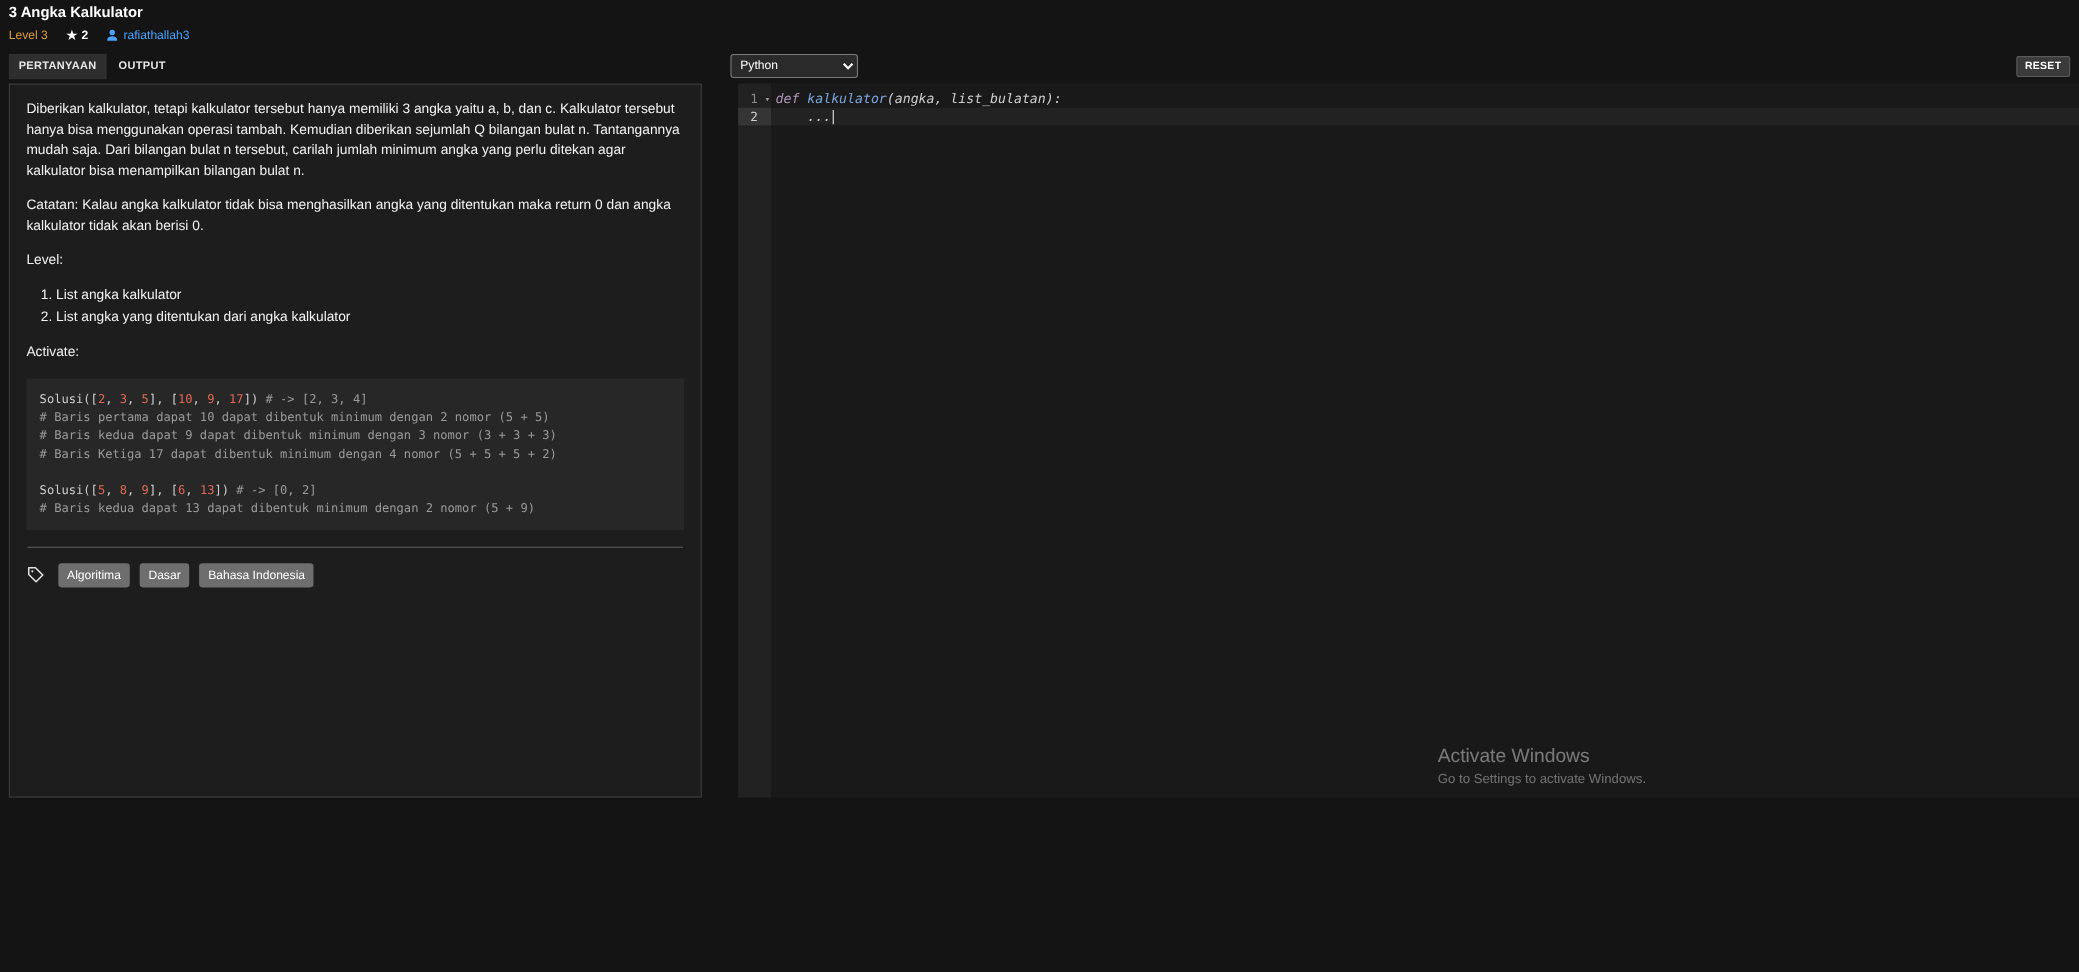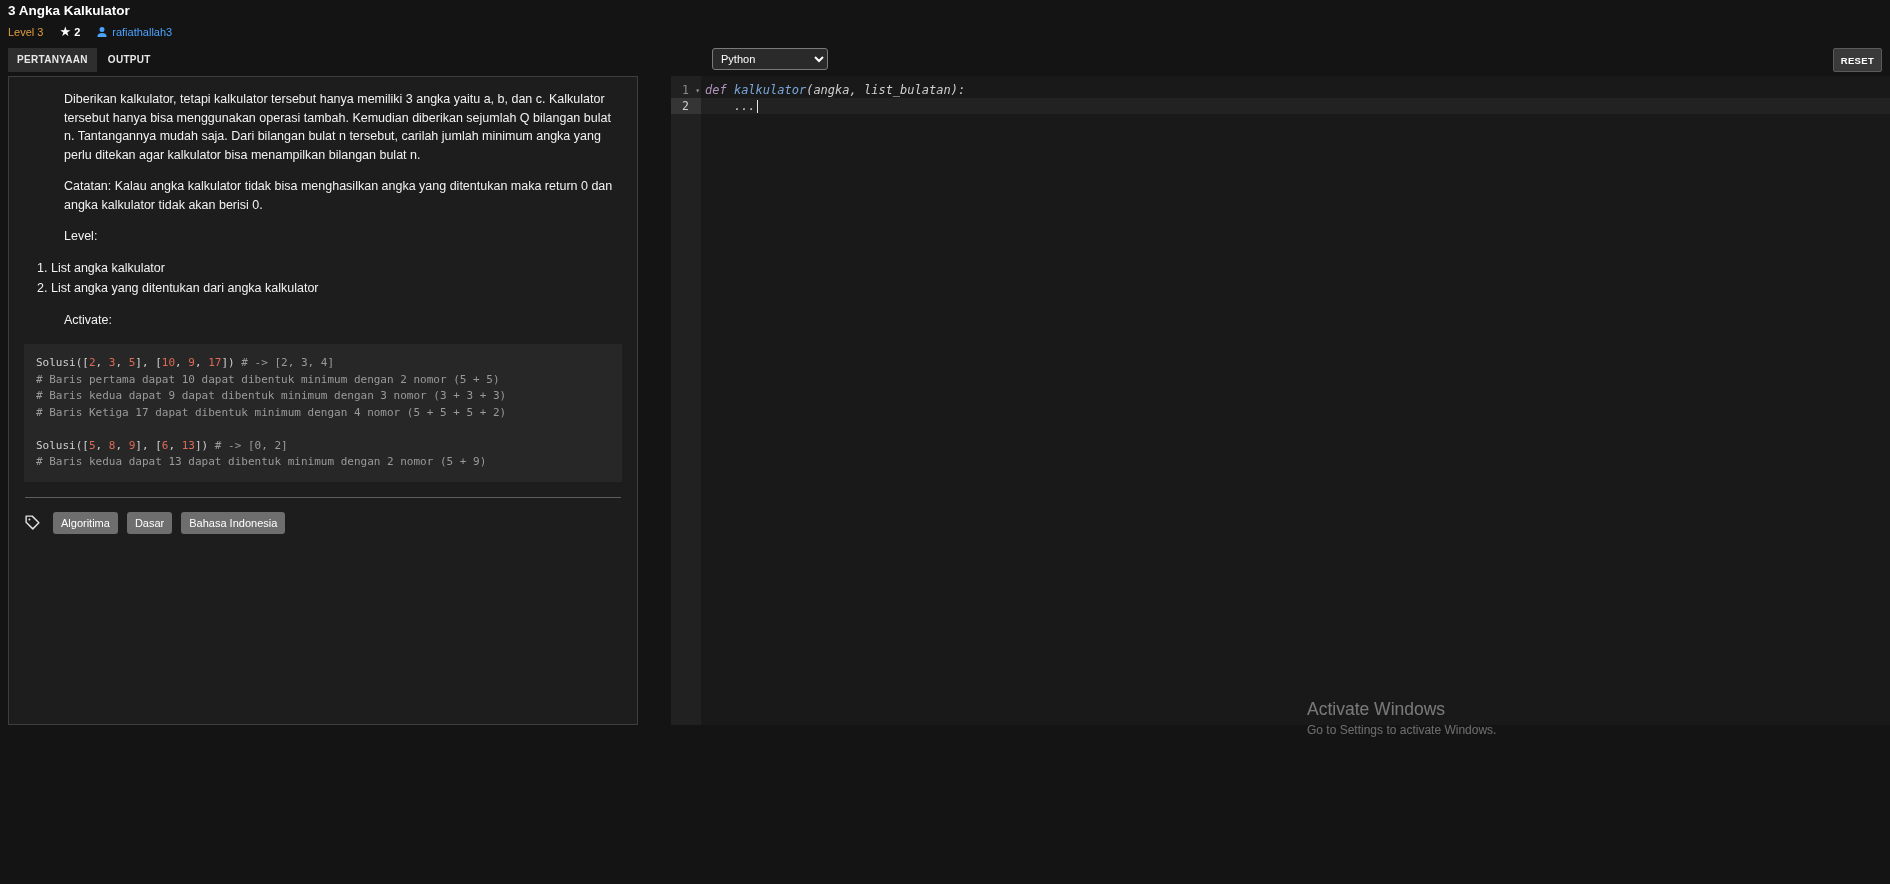--- a/index.html
+++ b/index.html
@@ -5,50 +5,50 @@
   * { box-sizing: border-box; margin:0; padding:0; }
   html,body { width:1890px; height:884px; }
   body { background:#141414; color:#ededed; font-family:"Liberation Sans",sans-serif; position:relative; overflow:hidden; }
   .header { padding:3px 8px 0; }
   .title { font-size:13.5px; font-weight:700; color:#ffffff; }
   .meta { display:flex; align-items:center; margin-top:6px; font-size:11px; gap:16px; }
   .level { color:#e09c3e; }
   .stars { display:flex; align-items:center; gap:3px; color:#fff; font-weight:700; }
   .star-ic { font-size:13px; font-weight:400; }
   .user { display:flex; align-items:center; gap:4px; color:#4aa3ff; cursor:pointer; }
-  .bar { display:flex; margin-top:9px; height:24px;gap:48px; }
+  .bar { display:flex; align-items:center; margin-top:9px; height:24px; }
   .tabs { width:664px; display:flex; padding-left:8px; gap:2px; }
   .tab { font-size:10px; font-weight:700; letter-spacing:.3px; color:#e8e8e8; padding:6px 9px; cursor:pointer; }
   .tab.active { background:#2e2e2e; }
   select.lang { width:116px; height:22px; background:#2a2a2a; color:#fff; border:1px solid #7a7a7a; border-radius:3px; font-size:11px; font-family:inherit; padding:0 4px; }
   .reset-btn { margin-left:auto; margin-right:8px; background:#3a3a3a; color:#fff; border:1px solid #5a5a5a; font-size:9.5px; font-weight:700; padding:3px 7px; border-radius:2px; font-family:inherit; letter-spacing:.3px; cursor:pointer; }
   .content { display:flex; margin-top:4px; height:649px; align-items:stretch; }
   .problem-panel { margin-left:8px; width:630px; background:#1d1d1d; border:1px solid #3e3e3e; overflow:hidden; }
   .panel-inner { padding:13px 15px; font-size:12.5px; line-height:1.48; color:#f2f2f2; }
-  .panel-inner p { margin-bottom:13px;margin-left:40px; }
+  .panel-inner p { margin-bottom:13px; }
   ol.inputs { margin:0 0 13px 0; padding-left:27px; }
   ol.inputs li { margin-bottom:2px; }
   .codeblock { background:#272727; padding:11px 12px; margin:15px 0 0; font-family:"DejaVu Sans Mono",monospace; font-size:11px; line-height:16.5px; }
   .codeblock .cline { white-space:pre; min-height:16.5px; }
   .tk-p { color:#cfcfcf; } .tk-n { color:#de6a56; } .tk-c { color:#9a9a9a; }
   .tk-kw { color:#b294bb; } .tk-fn { color:#7aa6da; }
   .divider { border-top:1px solid #5c5c5c; margin:15px 1px 14px; }
   .tags-row { display:flex; align-items:center; gap:9px; }
   .tag-icon { margin-right:3px; flex:none; }
   .tag-btn { background:#6e6e6e; color:#fff; border:none; font-size:11px; padding:5px 8px; border-radius:3px; font-family:inherit; cursor:pointer; }
   .editor { margin-left:33px; flex:1; background:#191919; display:flex; font-family:"DejaVu Sans Mono",monospace; font-size:12px; cursor:text; }
   .gutter { width:30px; background:#212121; padding-top:6px; flex:none; }
   .gut { height:16px; line-height:16px; color:#8a8a8a; text-align:right; padding-right:12px; position:relative; font-size:11.5px; }
   .gut.act { background:#353535; color:#d0d0d0; }
   .fold { position:absolute; right:1px; top:1px; font-size:8px; color:#9a9a9a; cursor:pointer; }
   .code-area { flex:1; padding-top:6px; }
   .code-area .cline { height:16px; line-height:16px; white-space:pre; padding-left:4px; color:#d4d4d4;font-style:italic; }
   .code-area .cline.act { background:rgba(255,255,255,0.045); }
   .cursor { display:inline-block; width:1px; height:13px; background:#e8e8e8; vertical-align:middle; margin-left:1px; }
-  .watermark { position:absolute; left:1307px; top:699px; pointer-events:none; }
+  .watermark { position:absolute; left:1307px; top:677px; pointer-events:none; }
   .wm1 { font-size:17.5px; color:rgba(255,255,255,0.42); }
   .wm2 { font-size:12px; color:rgba(255,255,255,0.38); margin-top:3px; }
 </style>
 </head>
 <body>
 
 <div class="header">
   <div class="title">3 Angka Kalkulator</div>
   <div class="meta">
     <span class="level">Level 3</span>

